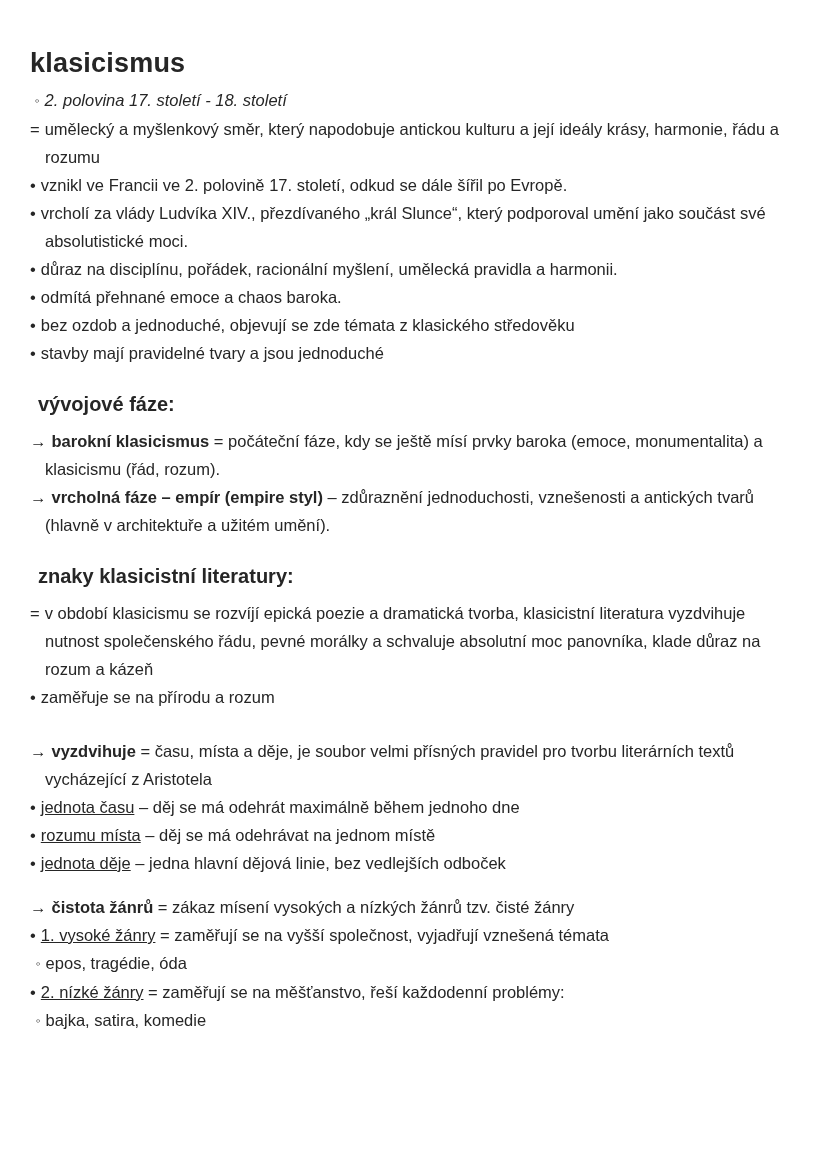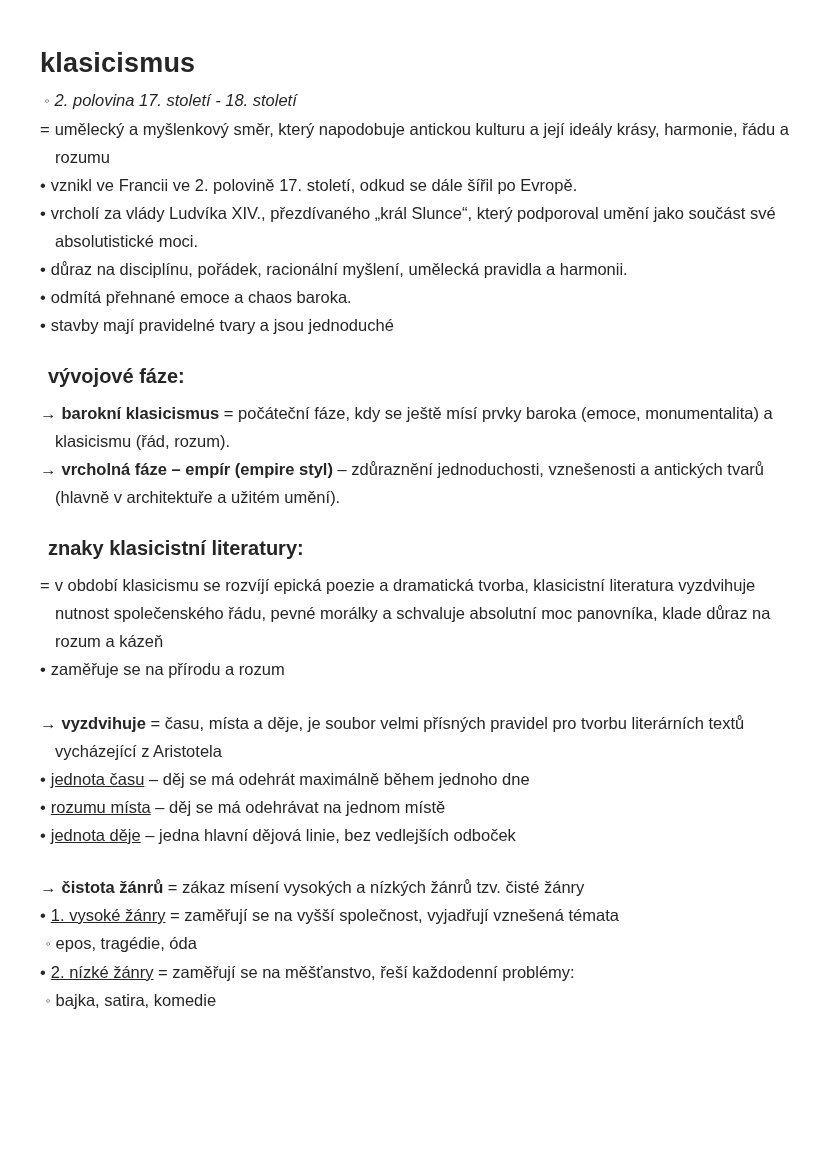--- a/index.html
+++ b/index.html
@@ -3,34 +3,34 @@
 <meta charset="utf-8">
 <style>
   html, body { margin:0; padding:0; }
   body {
     width:828px; height:1170px;
     background:#ffffff;
     color:#262626;
     font-family:"Liberation Sans","DejaVu Sans",sans-serif;
     overflow:hidden;
   }
-  .doc { padding:46px 35px 0 40px; }
+  .doc { padding:46px 35px 0 30px; }
   h1 {
     font-size:27px; line-height:34px; font-weight:700;
     margin:0 0 6px 0; letter-spacing:0.2px;
   }
   .subtitle {
     font-style:italic;
     font-size:16.5px; line-height:28px;
     margin-left:5px;
   }
   .sec { margin:0; }
   .sec-1, .sec-2 { margin-top:22px; }
   .sec-3 { margin-top:26px; }
-  .sec-4 { margin-top:24px; }
+  .sec-4 { margin-top:16px; }
   h2 {
     font-size:20px; line-height:30px; font-weight:700;
     margin:8px;
   }
   .line {
     font-size:16.5px; line-height:28px;
     padding-left:15px; text-indent:-15px;
   }
   .sub { margin-left:6px; }
   .m { margin-right:5px; }
@@ -48,20 +48,21 @@
   <div class="line subtitle">
     <span class="m m-circle">◦</span><span>2. polovina 17. století - 18. století</span>
   </div>
 
   <div class="sec sec-0">
     <div class="line"><span class="m">=</span><span class="t">umělecký a myšlenkový směr, který napodobuje antickou kulturu a její ideály krásy, harmonie, řádu a rozumu</span></div>
     <div class="line"><span class="m">•</span><span class="t">vznikl ve Francii ve 2. polovině 17. století, odkud se dále šířil po Evropě.</span></div>
     <div class="line"><span class="m">•</span><span class="t">vrcholí za vlády Ludvíka XIV., přezdívaného „král Slunce“, který podporoval umění jako součást své absolutistické moci.</span></div>
     <div class="line"><span class="m">•</span><span class="t">důraz na disciplínu, pořádek, racionální myšlení, umělecká pravidla a harmonii.</span></div>
     <div class="line"><span class="m">•</span><span class="t">odmítá přehnané emoce a chaos baroka.</span></div>
+    <div class="line"><span class="m">•</span><span class="t">bez ozdob a jednoduché, objevují se zde témata z klasického středověku</span></div>
     <div class="line"><span class="m">•</span><span class="t">stavby mají pravidelné tvary a jsou jednoduché</span></div>
   </div>
 
   <div class="sec sec-1">
     <h2>vývojové fáze:</h2>
     <div class="line"><span class="m">→</span><span class="b">barokní klasicismus</span><span class="t"> = počáteční fáze, kdy se ještě mísí prvky baroka (emoce, monumentalita) a klasicismu (řád, rozum).</span></div>
     <div class="line"><span class="m">→</span><span class="b">vrcholná fáze – empír (empire styl)</span><span class="t"> – zdůraznění jednoduchosti, vznešenosti a antických tvarů (hlavně v architektuře a užitém umění).</span></div>
   </div>
 
   <div class="sec sec-2">

